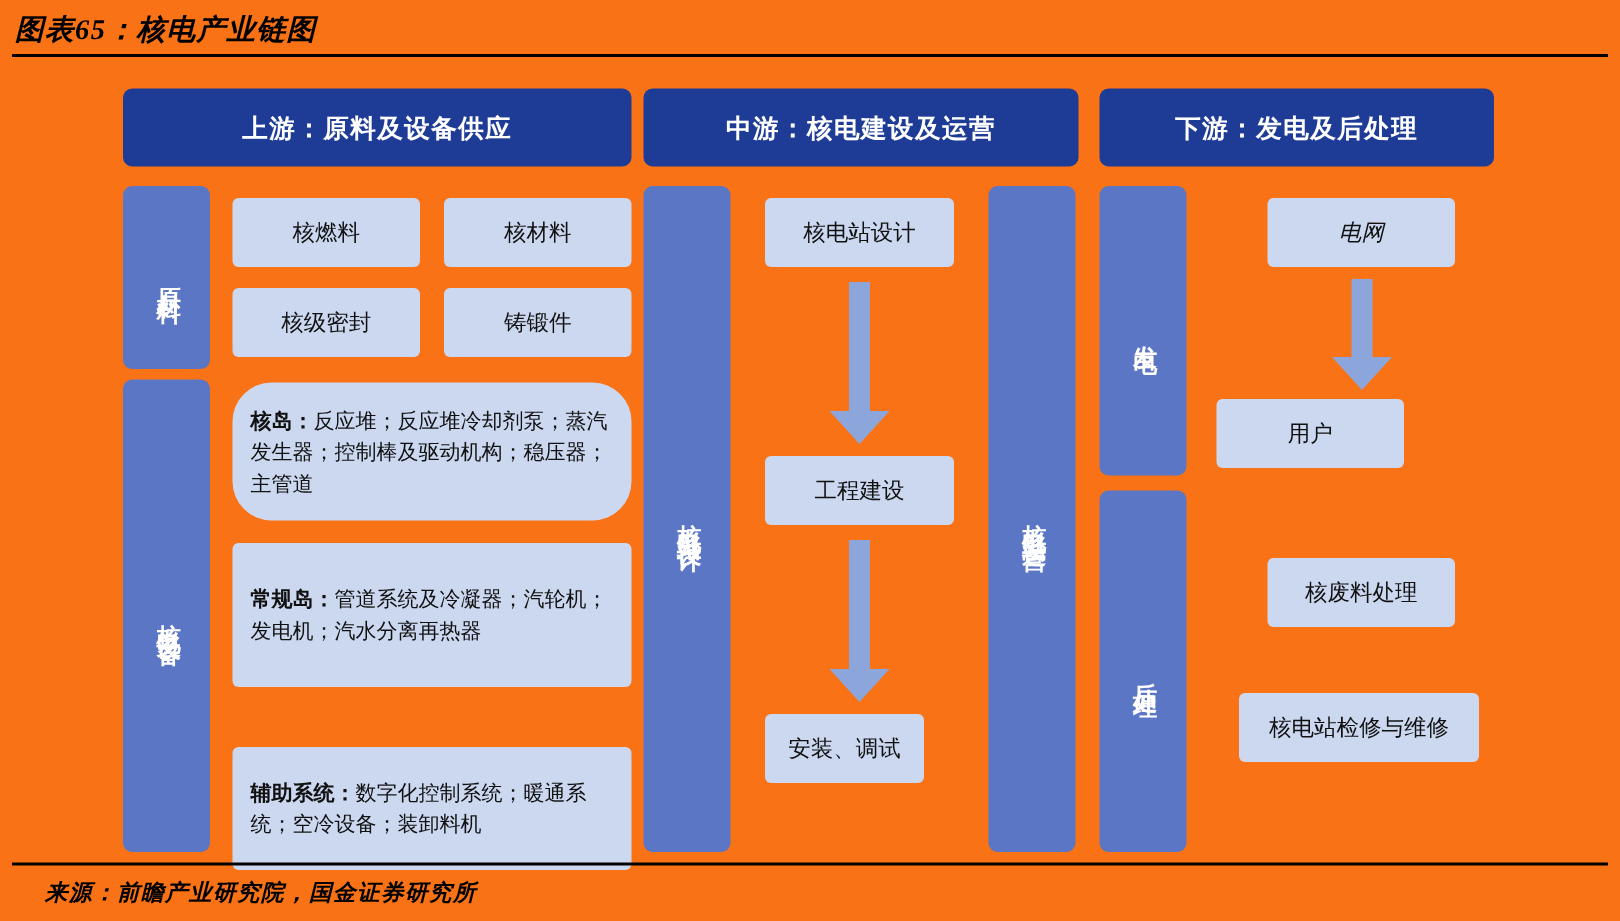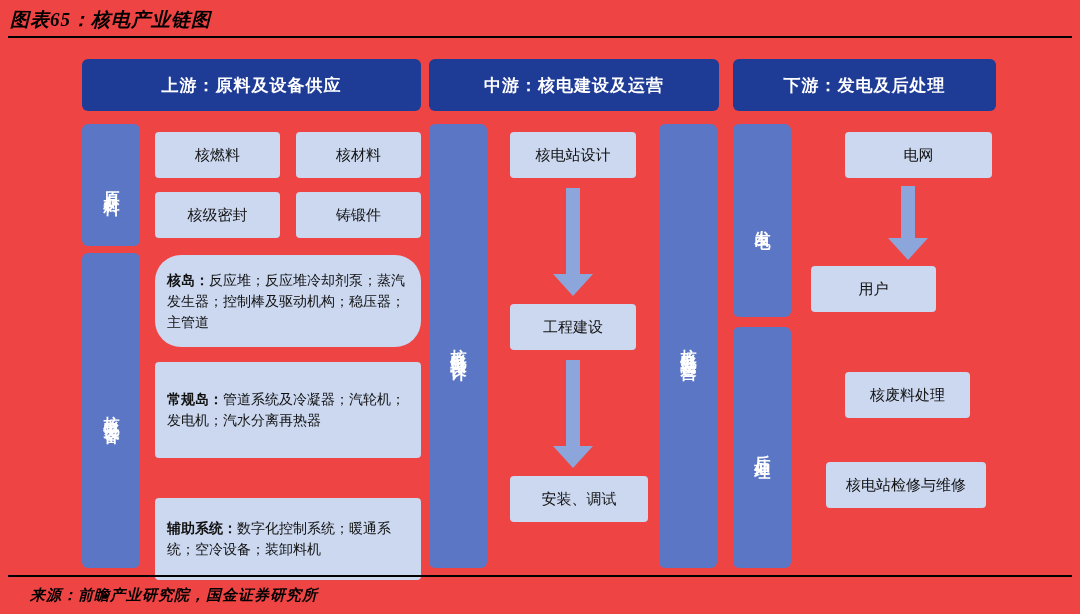--- a/index.html
+++ b/index.html
@@ -4,21 +4,21 @@
 <style>
   * { margin:0; padding:0; box-sizing:border-box; }
   html,body { background:#ffffff; }
   body {
     width:1080px; height:614px;
     font-family:"Liberation Sans", sans-serif;
     color:#111;
     position:relative;
     overflow:hidden;
   }
-  .page { position:relative; width:1080px; height:614px; background:#ef4444; }
+  .page { position:relative; width:1080px; height:614px; background:#f97316; }
 
   .title {
     position:absolute; left:10px; top:7px;
     font-family:"Liberation Serif", serif;
     font-weight:bold; font-style:italic;
     font-size:19px; color:#000;
     letter-spacing:1px;
   }
   .rule-top { position:absolute; left:8px; top:36px; width:1064px; height:2px; background:#000; }
   .rule-bottom { position:absolute; left:8px; top:575px; width:1064px; height:1.5px; background:#000; }
@@ -118,34 +118,34 @@
   <div class="box" style="left:510px; top:132px; width:126px; height:46px;">核电站设计</div>
   <div class="arrow" style="left:553px; top:188px; height:108px;">
     <div class="shaft"></div>
     <div class="head"></div>
   </div>
   <div class="box" style="left:510px; top:304px; width:126px; height:46px;">工程建设</div>
   <div class="arrow" style="left:553px; top:360px; height:108px;">
     <div class="shaft"></div>
     <div class="head"></div>
   </div>
-  <div class="box" style="left:510px; top:476px; width:138px; height:46px;">安装、调试</div>
+  <div class="box" style="left:510px; top:476px; width:106px; height:46px;">安装、调试</div>
 
   <div class="band" style="left:659px; top:124px; width:58px; height:444px;">
     <span class="vtext">核电站运营</span>
   </div>
 
   <div class="band" style="left:733px; top:124px; width:58px; height:193px;">
     <span class="vtext">发电</span>
   </div>
   <div class="band" style="left:733px; top:327px; width:58px; height:241px;">
     <span class="vtext">后处理</span>
   </div>
 
-  <div class="box" style="left:845px; top:132px; width:147px; height:46px;">电网</div>
+  <div class="box" style="left:845px; top:132px; width:125px; height:46px;font-style:italic;">电网</div>
   <div class="arrow" style="left:888px; top:186px; height:74px;">
     <div class="shaft"></div>
     <div class="head"></div>
   </div>
   <div class="box" style="left:811px; top:266px; width:125px; height:46px;">用户</div>
   <div class="box" style="left:845px; top:372px; width:125px; height:46px;">核废料处理</div>
   <div class="box" style="left:826px; top:462px; width:160px; height:46px;">核电站检修与维修</div>
 
   <div class="rule-bottom"></div>
   <div class="source">来源：前瞻产业研究院，国金证券研究所</div>

